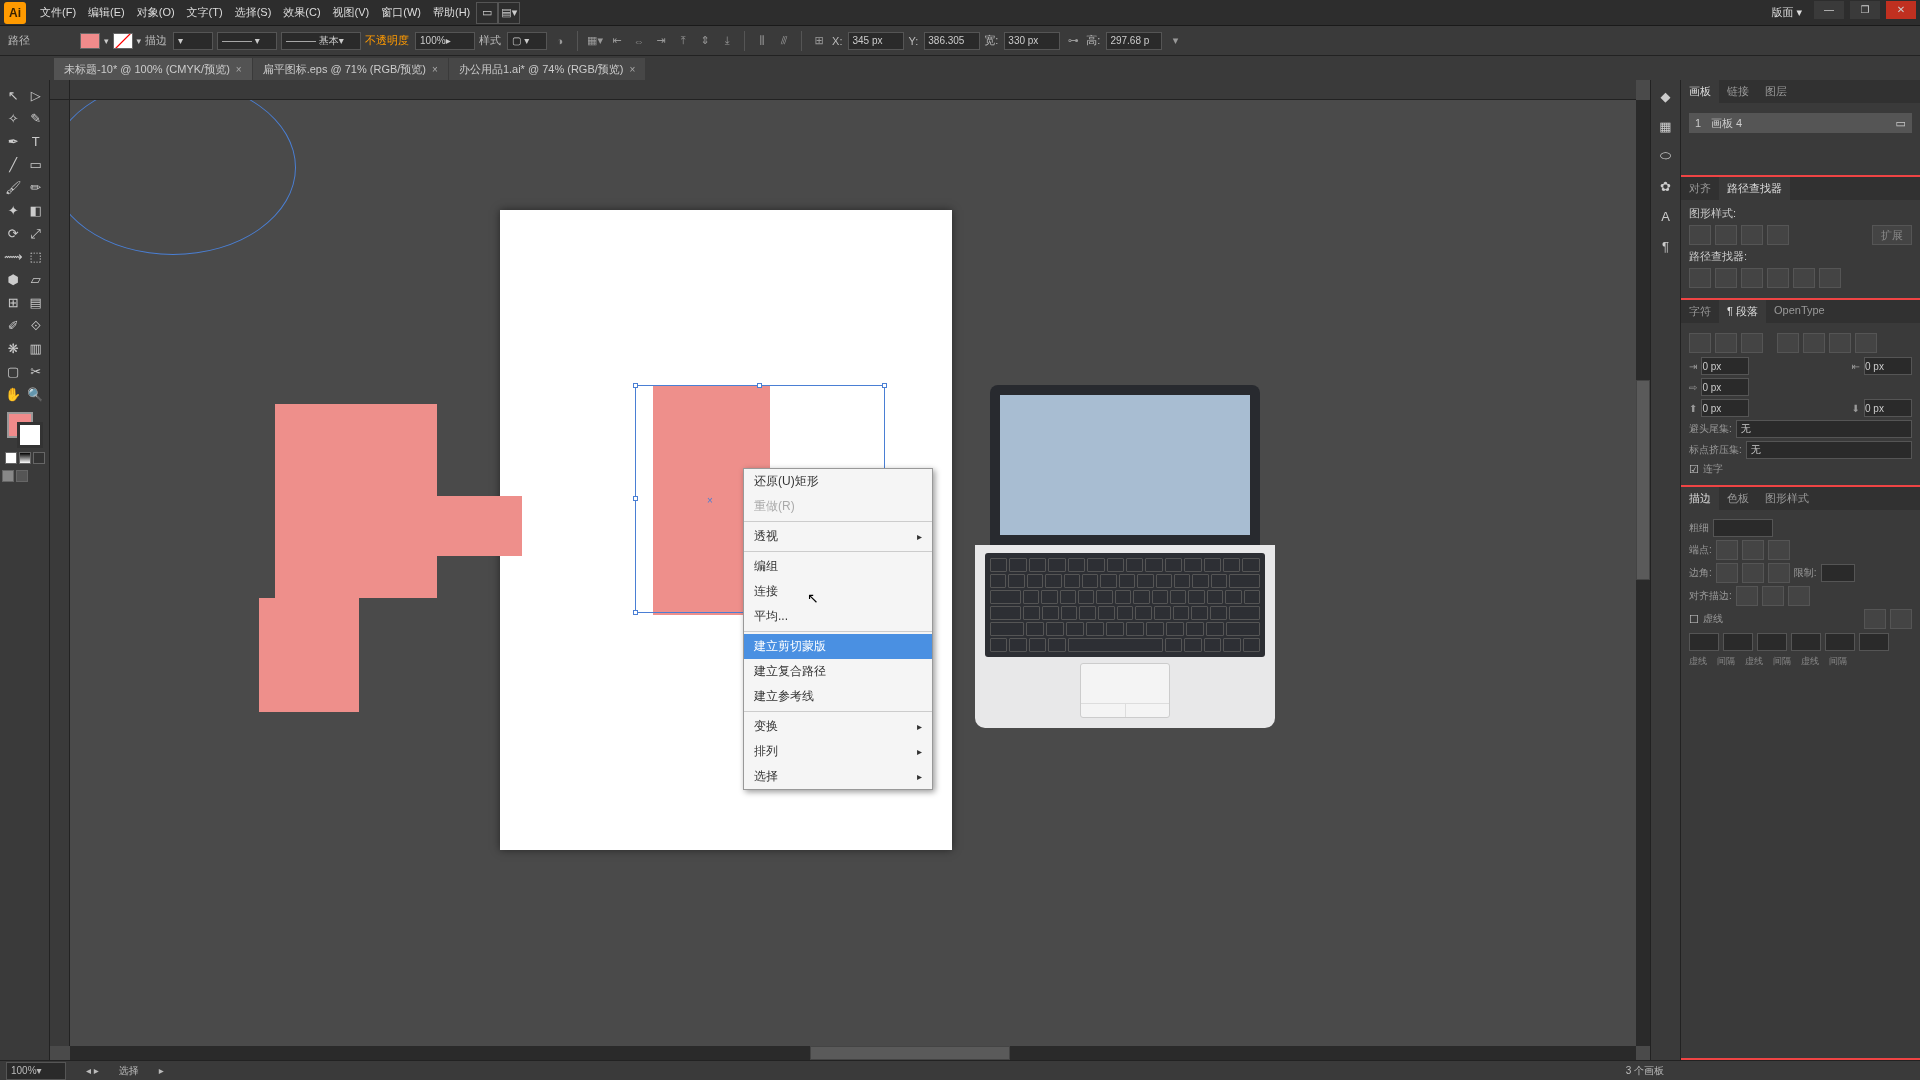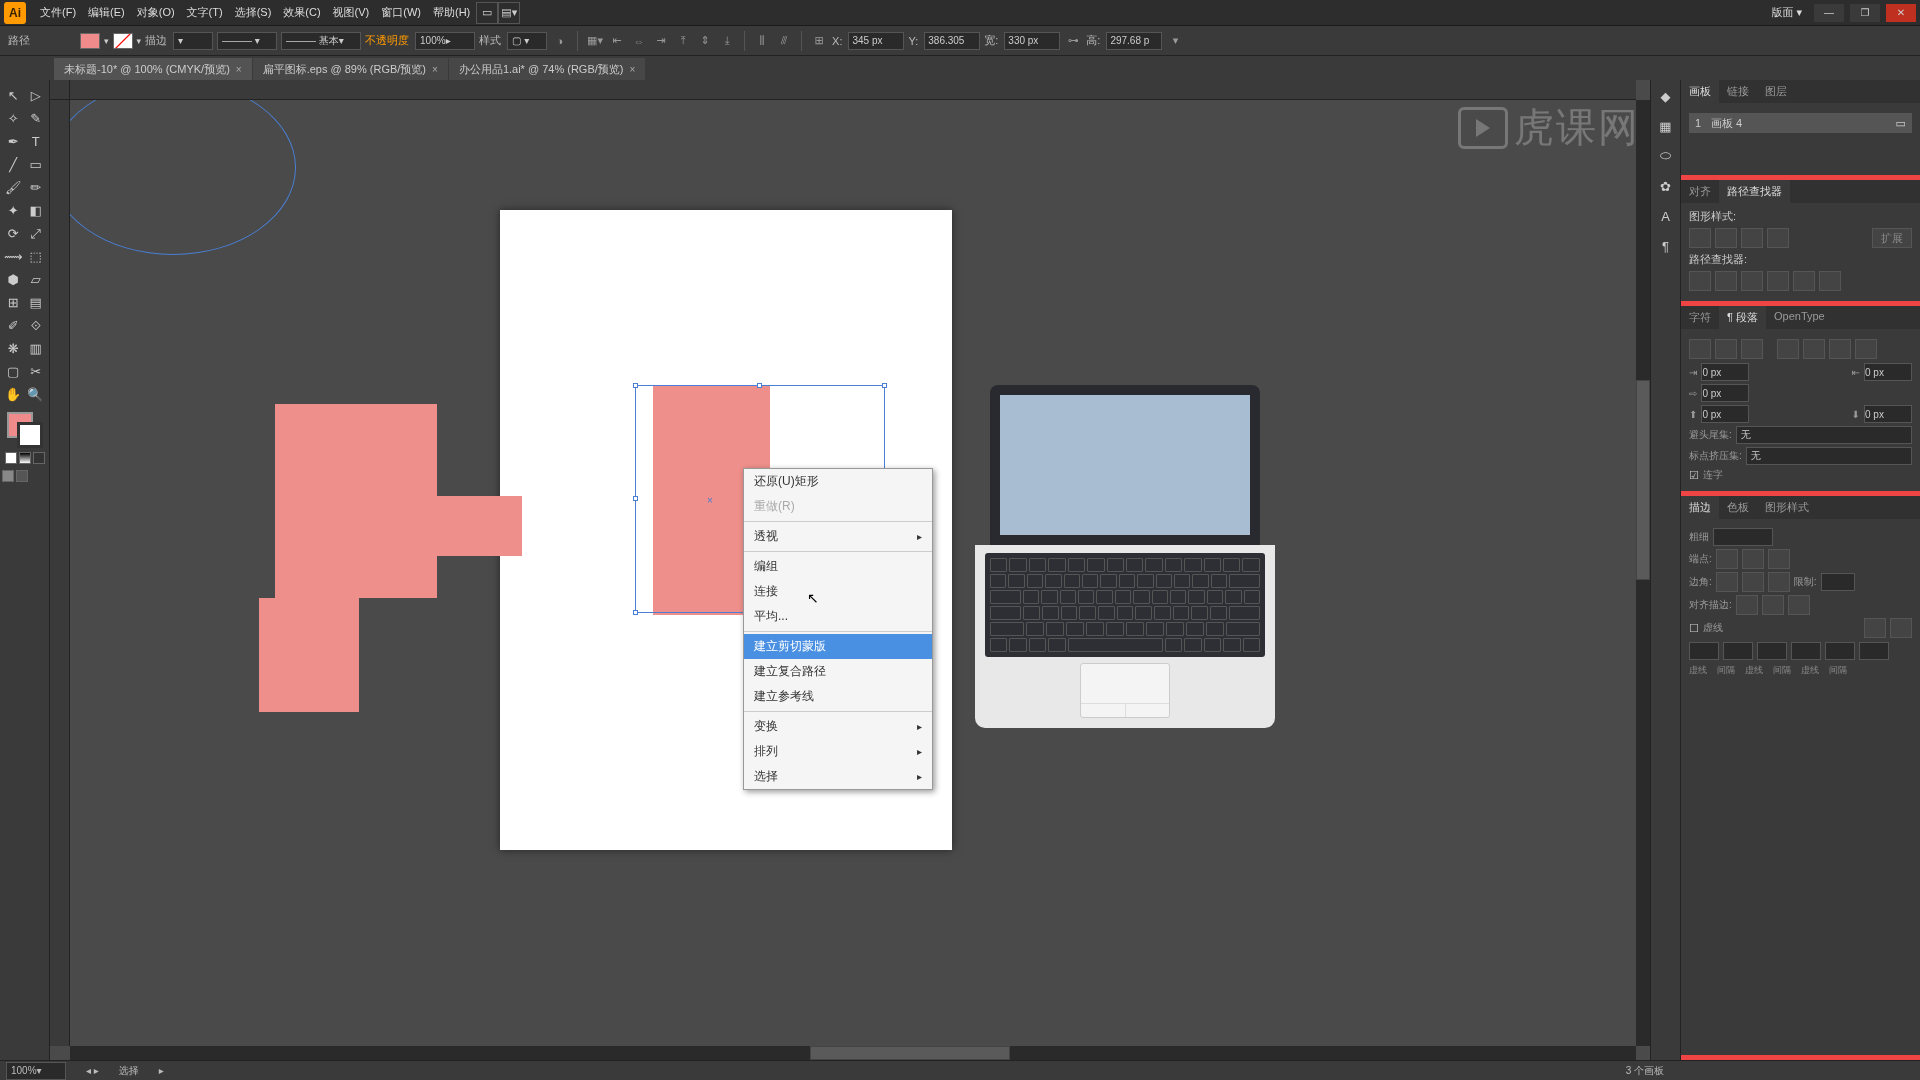--- a/index.html
+++ b/index.html
@@ -4,21 +4,21 @@
 <style>
 * { margin: 0; padding: 0; box-sizing: border-box; user-select: none; }
 body { font-family: "Microsoft YaHei", Arial, sans-serif; font-size: 11px; background: #313131; color: #ccc; overflow: hidden; width: 1920px; height: 1080px; }
 .app { display: flex; flex-direction: column; height: 100%; }
 
 
 .menubar { height: 26px; background: #2d2d2d; display: flex; align-items: center; padding: 0 4px; border-bottom: 1px solid #1a1a1a; }
 .ai-logo { width: 22px; height: 22px; background: #ff9a00; color: #3a2200; font-weight: bold; text-align: center; line-height: 22px; font-size: 12px; border-radius: 3px; margin-right: 8px; }
 .menubar .mitem { padding: 4px 6px; color: #ddd; cursor: pointer; }
 .menubar .spacer { flex: 1; }
-.menubar .right { display: flex; align-items: center; gap: 6px; }
+.menubar .right { display: flex; align-items: flex-start; gap: 6px; }
 .winbtn { width: 30px; height: 18px; background: #3a3a3a; text-align: center; line-height: 18px; font-size: 10px; }
 .close { background: #c03020; }
 .iconbtn { width: 22px; height: 22px; border: 1px solid #555; display: flex; align-items: center; justify-content: center; font-size: 11px; }
 
 
 .controlbar { height: 30px; background: #3a3a3a; border-bottom: 1px solid #222; display: flex; align-items: center; padding: 0 8px; gap: 4px; }
 .controlbar .lbl { color: #bbb; margin-right: 2px; }
 .swatch { width: 20px; height: 16px; background: #f08b8b; border: 1px solid #666; }
 .dropdown { height: 18px; background: #2a2a2a; border: 1px solid #555; display: flex; align-items: center; padding: 0 4px; font-size: 10px; }
 .dropdown.w40 { width: 40px; }
@@ -91,21 +91,21 @@
 
 
 .cursor { position:absolute; font-size:14px; color:#000; pointer-events:none; }
 
 
 .rightdock { width: 30px; background: #3a3a3a; border-left:1px solid #222; display:flex; flex-direction:column; align-items:center; padding-top:6px; gap:10px; }
 .dockicon { width:20px; height:20px; color:#ccc; display:flex; align-items:center; justify-content:center; font-size:13px; }
 
 
 .panels { width: 240px; background:#3a3a3a; border-left:1px solid #222; display:flex; flex-direction:column; font-size:11px; overflow:hidden; }
-.panel { border-bottom:5px solid #ef4444; }
+.panel { border-bottom:2px solid #ef4444; }
 .panel-tabs { display:flex; background:#313131; }
 .ptab { padding: 4px 8px; color:#999; }
 .ptab.active { background:#3a3a3a; color:#ddd; }
 .panel-body { padding: 6px 8px; }
 .artboard-row { height: 20px; background:#555; display:flex; align-items:center; padding:0 6px; margin: 4px 0; }
 .artboard-row .num { width:16px; }
 .spectrum { width:100%; height:70px; background: linear-gradient(to right, #ff0000,#ffff00,#00ff00,#00ffff,#0000ff,#ff00ff,#ff0000); position:relative; }
 .spectrum::after { content:''; position:absolute; inset:0; background: linear-gradient(to bottom, rgba(255,255,255,1), rgba(255,255,255,0) 30%, rgba(0,0,0,0) 70%, rgba(0,0,0,1)); }
 .mini-swatch { width:14px; height:14px; border:1px solid #666; display:inline-block; }
 .btn-row { display:flex; gap:4px; margin: 4px 0; }
@@ -192,21 +192,21 @@
     <input class="input-num" value="297.68 p" style="">
     <div class="smicon">▾</div>
   </div>
 
   <div class="tabbar">
     <div class="tab active">
         <span>未标题-10* @ 100% (CMYK/预览)</span>
         <span class="x">×</span>
       </div>
     <div class="tab">
-        <span>扁平图标.eps @ 89% (RGB/预览)</span>
+        <span>扁平图标.eps @ 71% (RGB/预览)</span>
         <span class="x">×</span>
       </div>
     <div class="tab">
         <span>办公用品1.ai* @ 74% (RGB/预览)</span>
         <span class="x">×</span>
       </div>
   </div>
 
   <div class="mainrow">
 
@@ -448,26 +448,20 @@
             <span>排列</span>
             <span class="ctxarrow">▸</span>
           </div>
         <div class="ctxitem">
             <span>选择</span>
             <span class="ctxarrow">▸</span>
           </div>
       </div>
       <div class="cursor" style="left:757px;top:510px">↖</div>
 
-      <div class="watermark">
-        <div class="logo">
-            <div class="tri"></div>
-          </div>
-        <span>虎课网</span>
-      </div>
     </div>
 
     <div class="rightdock">
       <div class="dockicon">◆</div>
       <div class="dockicon">▦</div>
       <div class="dockicon">⬭</div>
       <div class="dockicon">✿</div>
       <div class="dockicon">A</div>
       <div class="dockicon">¶</div>
     </div>

